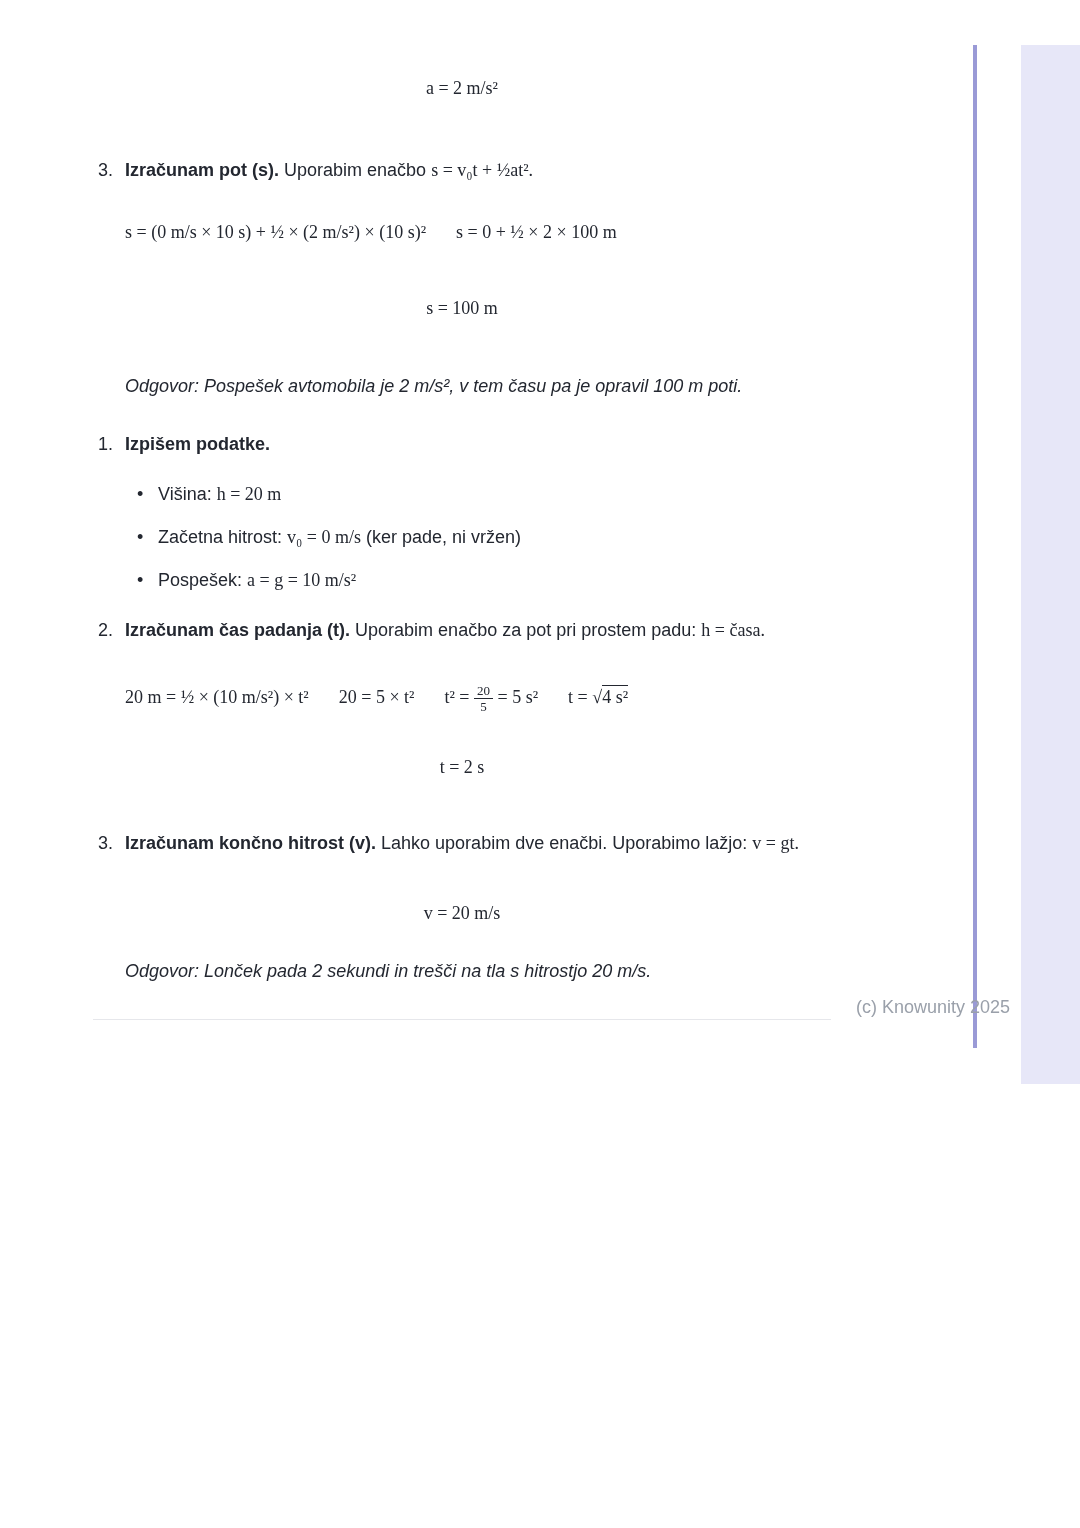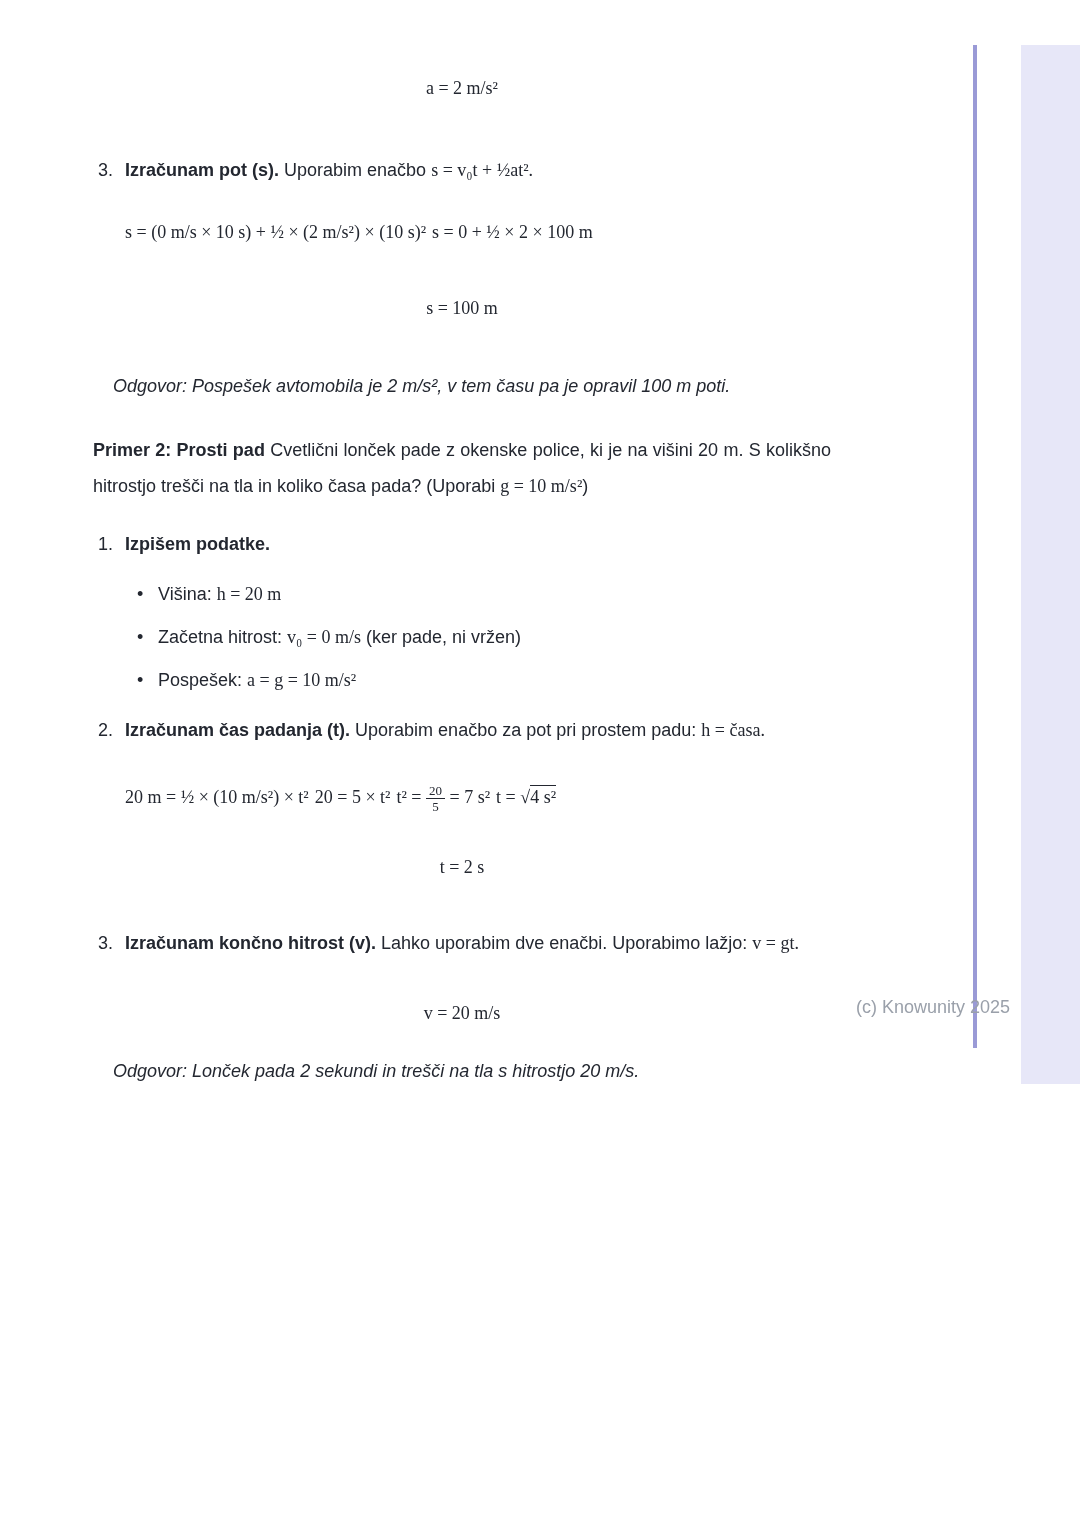--- a/index.html
+++ b/index.html
@@ -7,29 +7,29 @@
   .page {
     position:relative; width:1080px; height:1084px; background:#ffffff;
     font-family:"Liberation Sans", sans-serif; color:#232730; overflow:hidden;
   }
   .content {
     position:absolute; left:93px; top:0; width:738px; padding-top:70px;
     font-size:18px; line-height:36px;
   }
   .math { font-family:"Liberation Serif","DejaVu Serif",serif; font-style:normal; }
   .eq-center { text-align:center; font-family:"Liberation Serif","DejaVu Serif",serif; }
-  .eq-row { display:flex; gap:6px; margin-left:32px; white-space:nowrap;
+  .eq-row { display:flex; gap:30px; margin-left:32px; white-space:nowrap;
             font-family:"Liberation Serif","DejaVu Serif",serif; }
   b { font-weight:700; }
   .li { position:relative; padding-left:32px; }
   .li-num { position:absolute; left:5px; top:0; }
   .justify { text-align:justify; }
   .bullet { position:relative; padding-left:65px; margin-bottom:7px; }
   .dot { position:absolute; left:44px; top:0; }
-  .answer { font-style:italic; margin-left:20px; text-align:justify; }
+  .answer { font-style:italic; margin-left:32px; text-align:justify; }
   .answer .math { font-style:normal; }
   .frac { display:inline-flex; flex-direction:column; align-items:center;
           vertical-align:middle; font-size:13px; line-height:15px;font-family:Liberation Serif, serif; }
   .frac-num { border-bottom:1.2px solid currentColor; padding:0 3px; }
   .sqrt { white-space:nowrap; }
   .sqrt-arg { border-top:1.4px solid currentColor; padding-top:1px; }
   hr.divider { border:none; border-top:1px solid #e6e7eb; margin-top:30px; }
   h2.section { margin-top:32px; font-size:29px; line-height:40px; font-weight:700;
                color:var(--accent,#5b63e0); letter-spacing:0.2px;
                font-family:"Liberation Sans", sans-serif; }
@@ -59,21 +59,20 @@
 
     <div class="eq-row" style="margin-top:26px">
       <span>s = (0 m/s × 10 s) + ½ × (2 m/s²) × (10 s)²</span>
       <span>s = 0 + ½ × 2 × 100 m</span>
     </div>
 
     <div class="eq-center" style="margin-top:40px">s = 100 m</div>
 
     <p class="answer" style="margin-top:42px">Odgovor: Pospešek avtomobila je 2 m/s², v tem času pa je opravil 100 m poti.</p>
 
-    <p class="justify" style="margin-top:28px"><b>Primer 2: Prosti pad</b><span> Cvetlični lonček pade z okenske police, ki je na višini 20 m. S kolikšno hitrostjo trešči na tla in koliko časa pada? (Uporabi </span><span class="math">g = 10 m/s²</span><span>)</span></p>
 
     <div class="li" style="margin-top:22px">
       <span class="li-num">1.</span>
       <span><b>Izpišem podatke.</b></span>
     </div>
 
     <div style="margin-top:14px">
       <div class="bullet">
         <span class="dot">•</span>
         <span>Višina: </span><span class="math">h = 20 m</span><span></span>
@@ -92,21 +91,21 @@
       <span class="li-num">2.</span>
       <span class="justify" style="display:block"><b>Izračunam čas padanja (t).</b><span> Uporabim enačbo za pot pri prostem padu: </span><span class="math">h = časa.</span></span>
     </div>
 
     <div class="eq-row" style="margin-top:31px">
       <span>20 m = ½ × (10 m/s²) × t²</span>
       <span>20 = 5 × t²</span>
       <span><span>t² = </span><span class="frac">
             <span class="frac-num">20</span>
             <span class="frac-den">5</span>
-          </span><span> = 7 s²</span></span>
+          </span><span> = 5 s²</span></span>
       <span><span>t = </span><span class="sqrt"><span>√</span><span class="sqrt-arg">4 s²</span></span></span>
     </div>
 
     <div class="eq-center" style="margin-top:34px">t = 2 s</div>
 
     <div class="li" style="margin-top:40px">
       <span class="li-num">3.</span>
       <span class="justify" style="display:block"><b>Izračunam končno hitrost (v).</b><span> Lahko uporabim dve enačbi. Uporabimo lažjo: </span><span class="math">v = gt.</span></span>
     </div>
 

